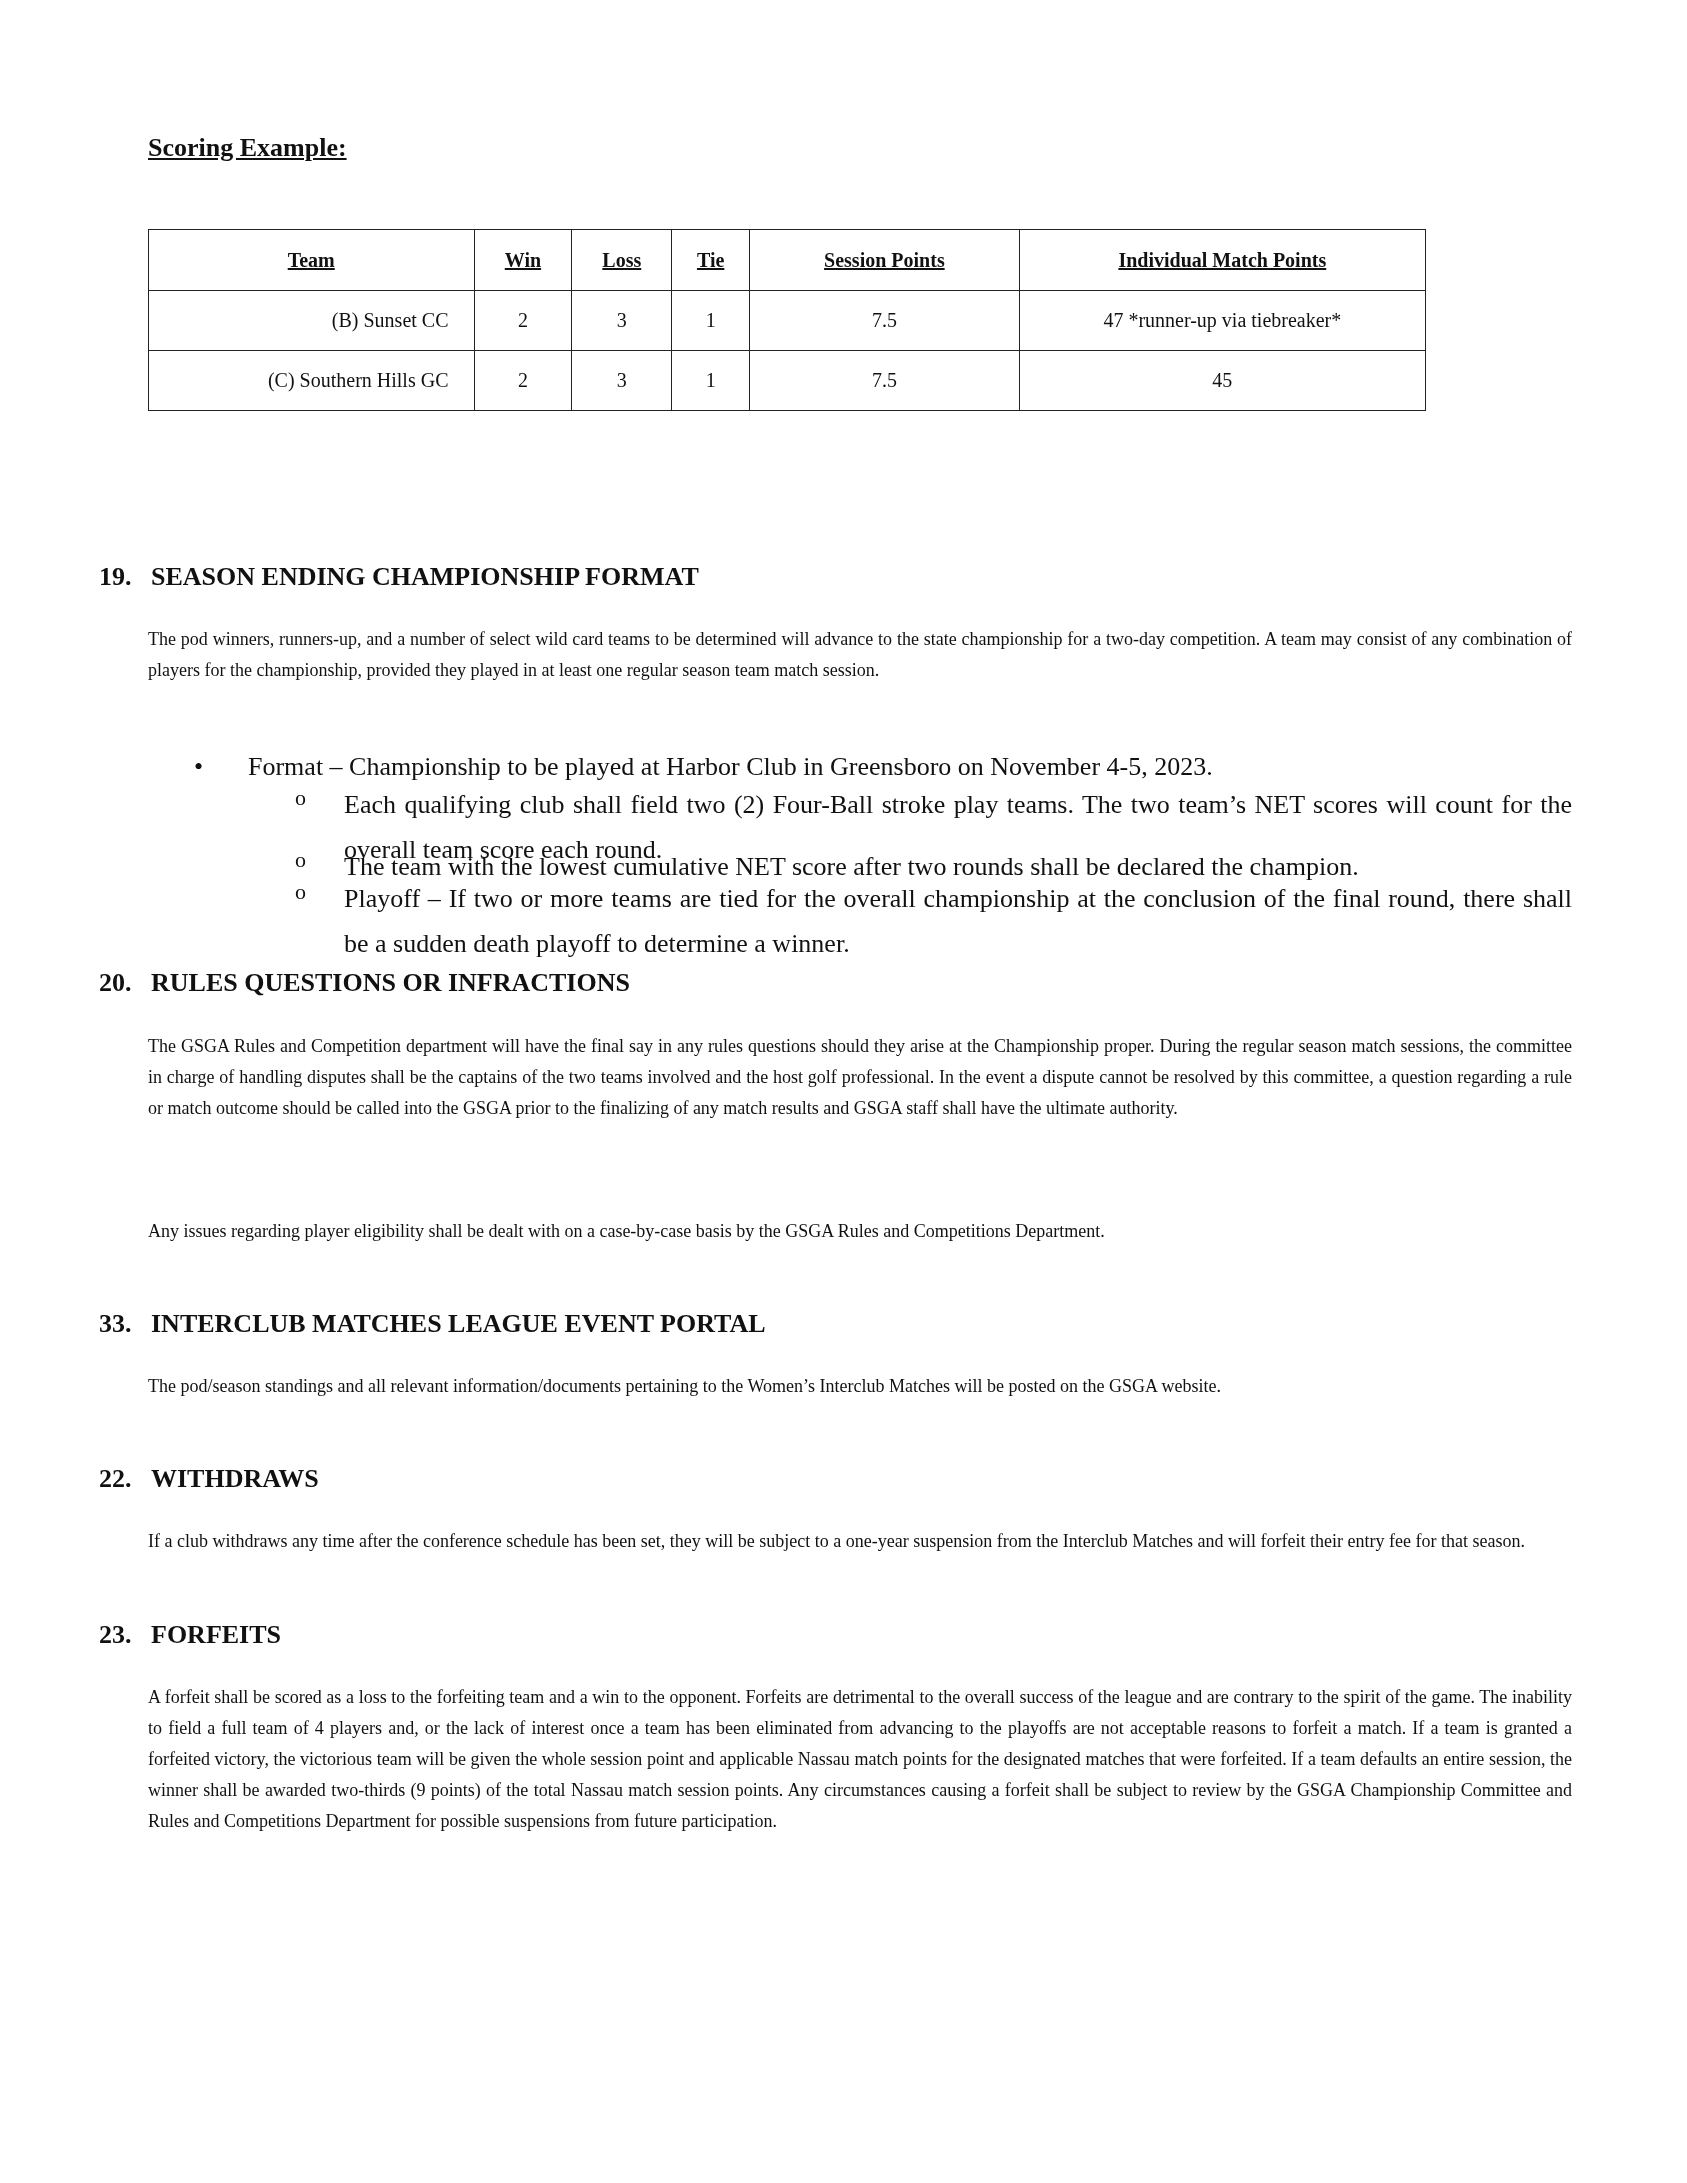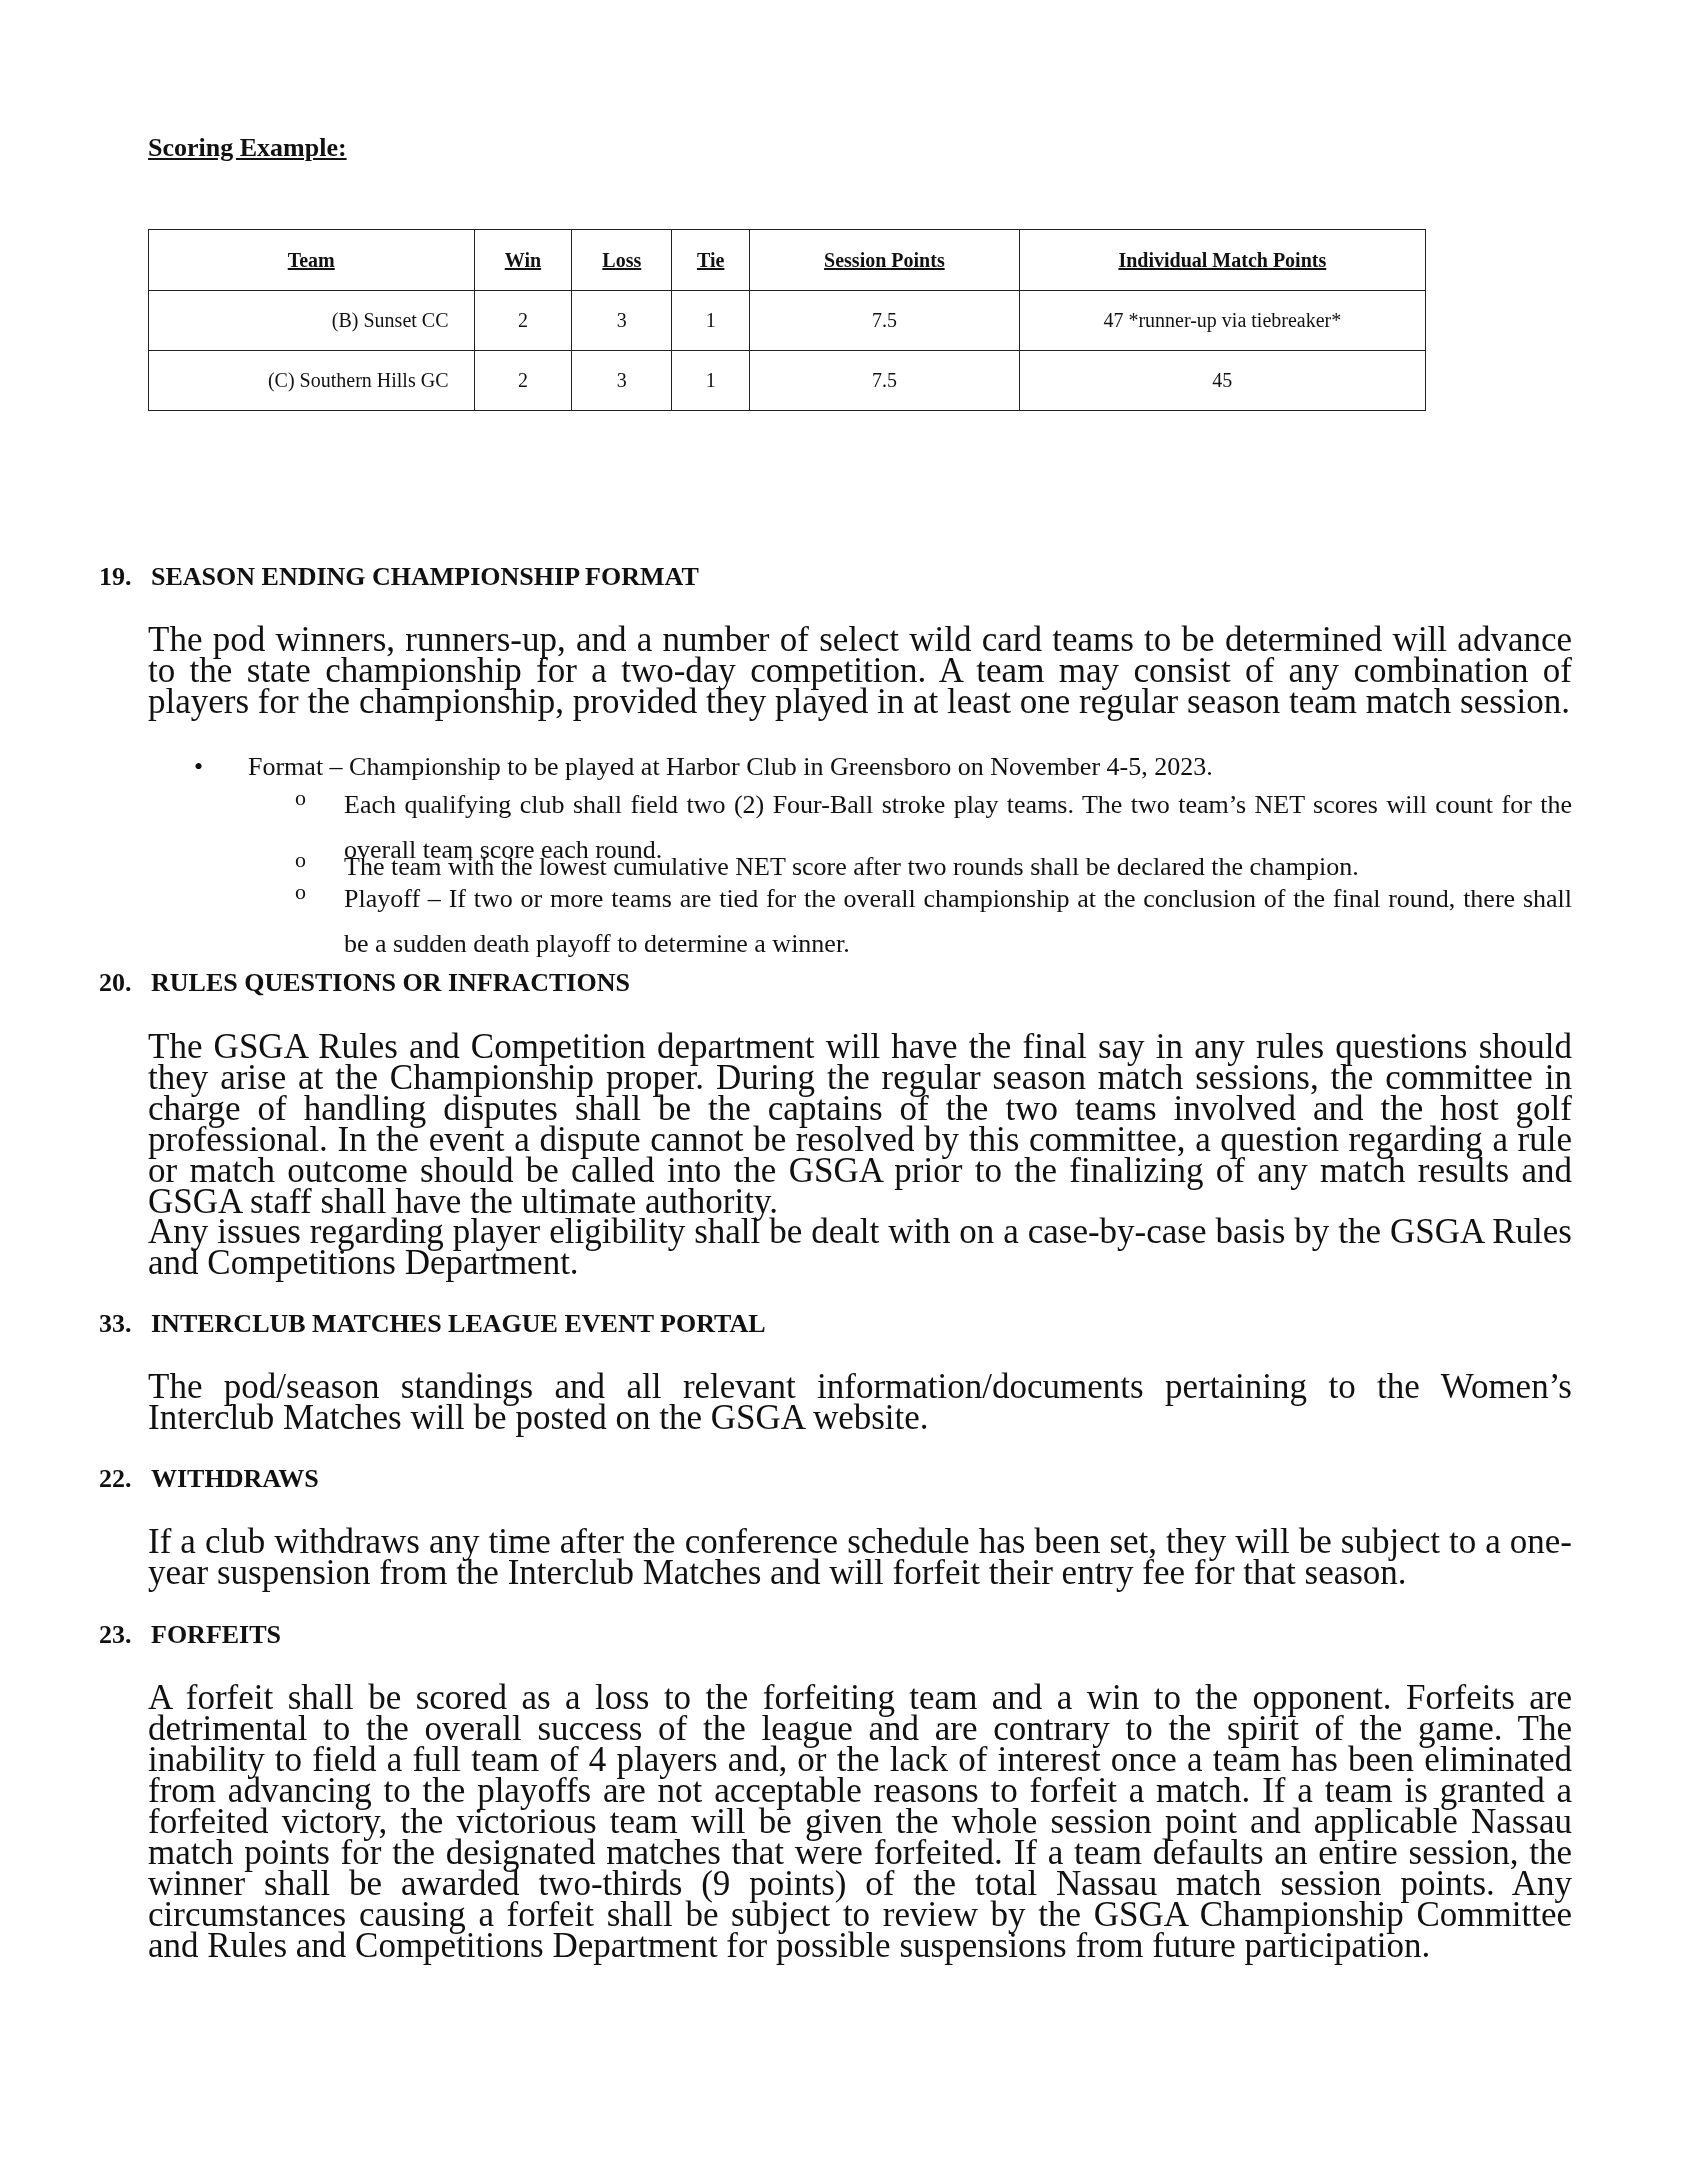--- a/index.html
+++ b/index.html
@@ -8,21 +8,21 @@
   .abs { position: absolute; }
   .title-u { left: 148px; top: 133px; font-size: 26px; font-weight: bold; text-decoration: underline; }
   table.score { position: absolute; left: 148px; top: 229px; width: 1278px; border-collapse: collapse;
                 font-size: 20px; }
   table.score td, table.score th { border: 1.7px solid #222; text-align: center; padding: 0; }
   table.score th { height: 60px; font-weight: bold; text-decoration: underline; }
   table.score td { height: 59px; }
   table.score td.team { text-align: right; padding-right: 25px; }
   .h { left: 99px; font-size: 26px; font-weight: bold; }
   .h .num { display: inline-block; min-width: 52px; }
-  .p { left: 148px; width: 1424px; font-size: 35px; line-height: 31px; text-align: justify; }
+  .p { left: 148px; width: 1424px; font-size: 18px; line-height: 31px; text-align: justify; }
   .bul { left: 194px; font-size: 26px; line-height: 31px; }
   .bul .dot { position: absolute; left: 0; top: 0; }
   .bul-text { position: absolute; left: 54px; white-space: nowrap; }
   .sub { position: absolute; left: 344px; width: 1228px; font-size: 26px; line-height: 45px; text-align: justify; }
   .sub-mark { position: absolute; left: 295px; font-size: 22px; line-height: 31px; }
 </style>
 </head>
 <body>
 
 <div class="abs title-u">Scoring Example:</div>

